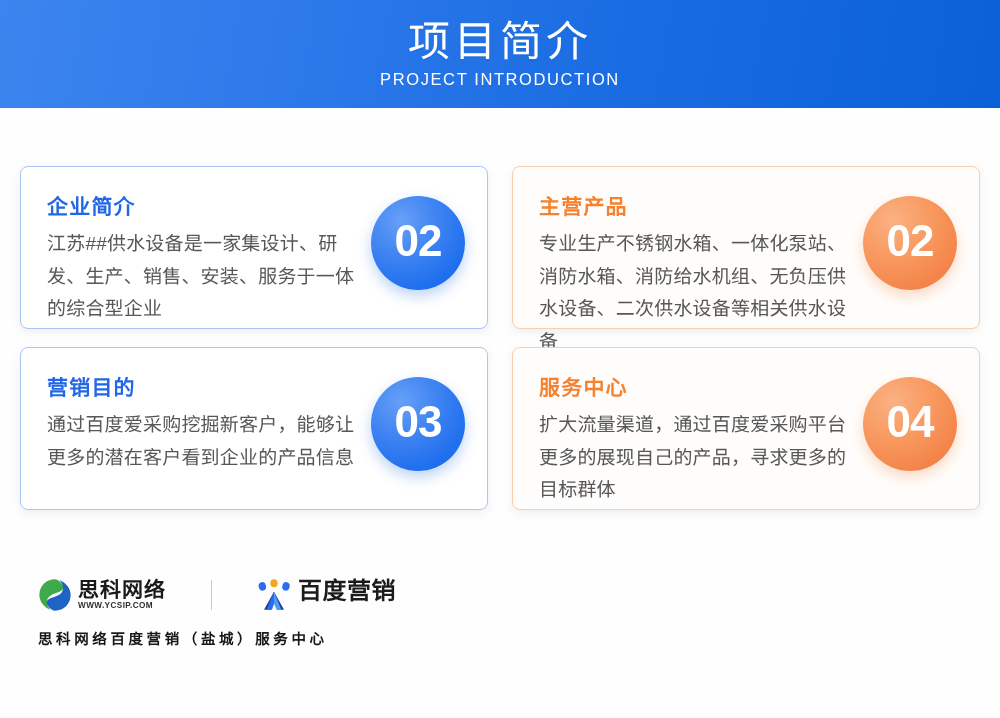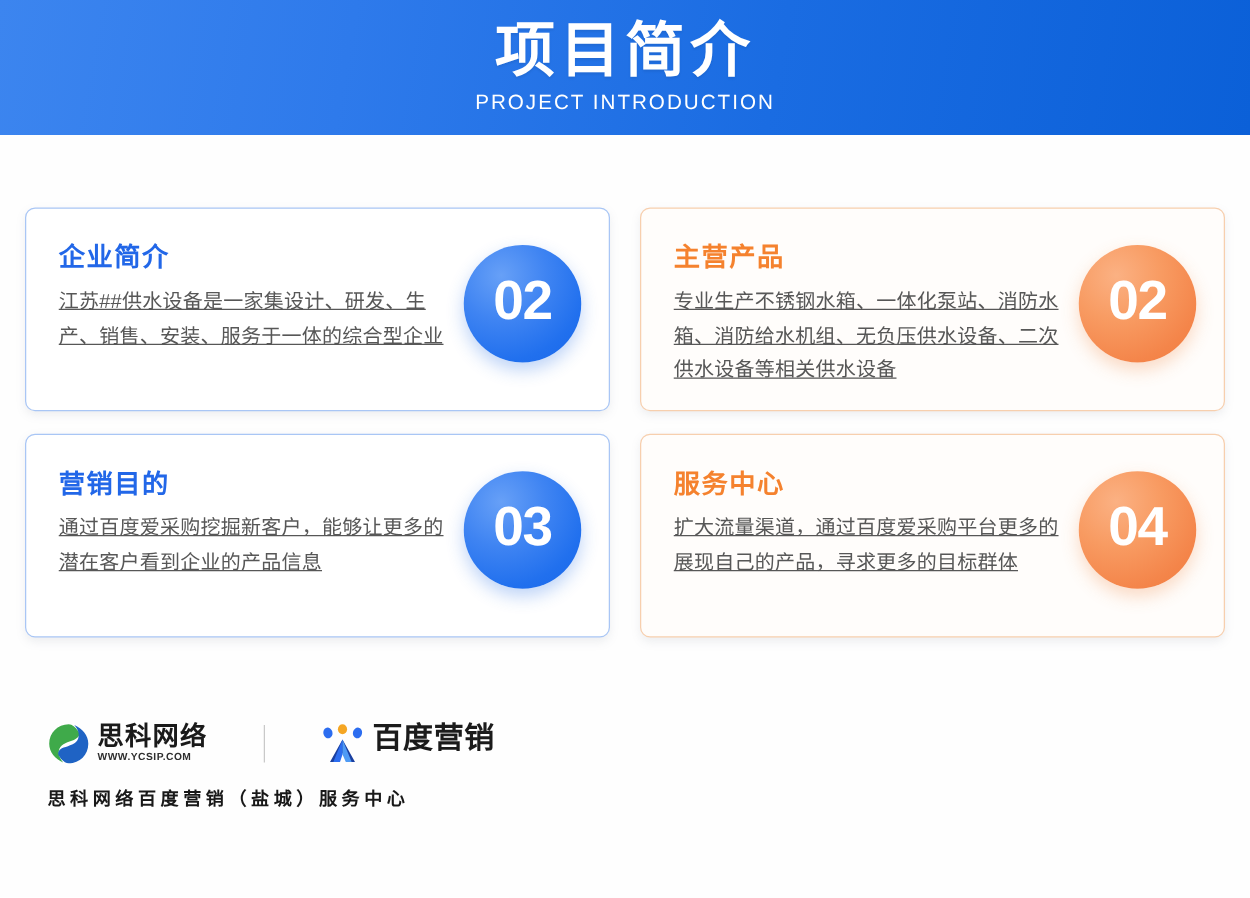--- a/index.html
+++ b/index.html
@@ -14,22 +14,22 @@
 
   
   .banner {
     position:absolute; left:0; top:0; width:1000px; height:108px;
     background:linear-gradient(100deg,#3c85ef 0%,#2e7aeb 28%,#1a6ce2 62%,#0b60d8 100%);
     display:flex; flex-direction:column;
     align-items:center; justify-content:center;
   }
   .banner-title {
     color:#ffffff;
-    font-size:48px;
-    font-weight:bold;
+    font-size:42px;
+    font-weight:normal;
     letter-spacing:4px;
     line-height:1.08;
     text-shadow:0 1px 2px rgba(0,0,0,.08);
   }
   .banner-sub {
     color:#ffffff;
     font-size:16.5px;
     letter-spacing:1.6px;
     margin-top:6px;
     font-weight:500;
@@ -62,26 +62,25 @@
     font-size:21px;
     font-weight:bold;
     letter-spacing:1.2px;
     margin-bottom:10px;
     line-height:1.1;
   }
   .blue   .card-title { color:#2267e8; }
   .orange .card-title { color:#f5822e; }
 
   .card-body {
-    font-size:16px;
+    font-size:19px;
     color:#575757;
     line-height:1.72;
     width:312px;
     letter-spacing:.2px;
-    text-decoration:underline;
   }
 
   
   .badge {
     position:absolute;
     width:94px; height:94px;
     border-radius:50%;
     display:flex; align-items:center; justify-content:center;
     right:22px; top:29px;
     font-size:44px; font-weight:bold;

